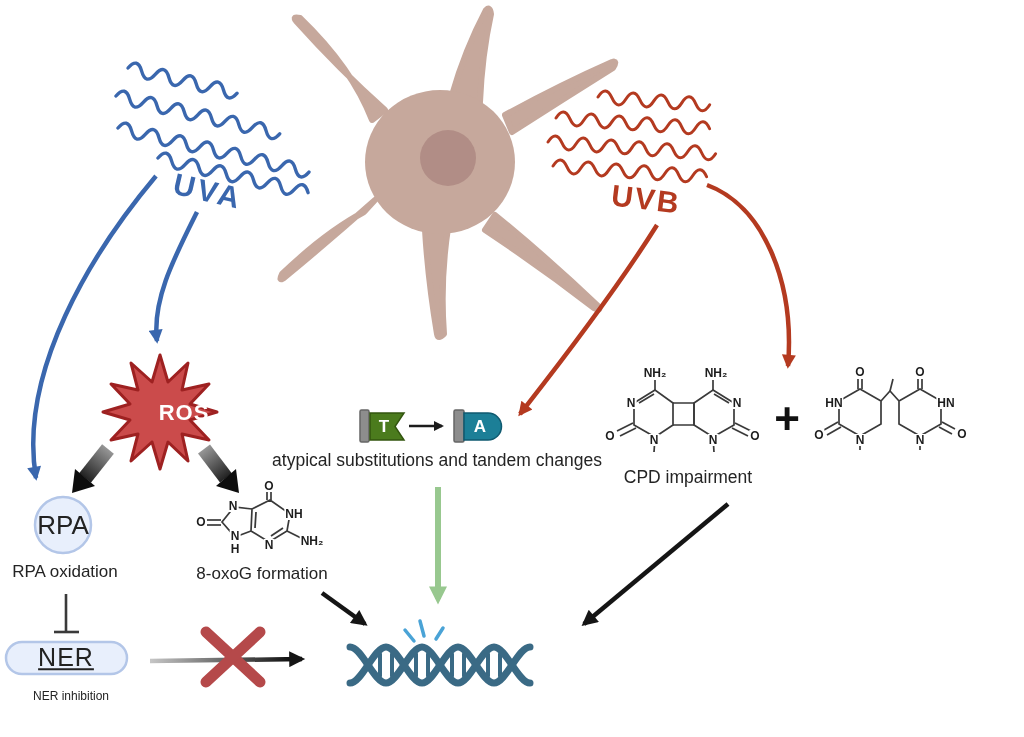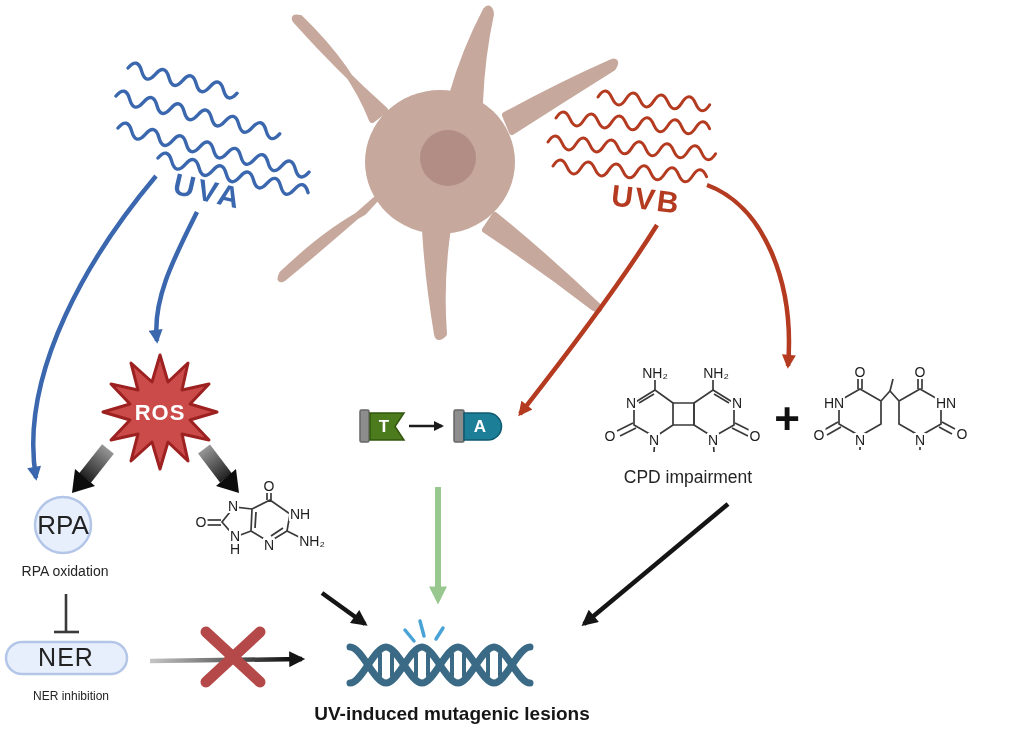--- a/index.html
+++ b/index.html
@@ -2,29 +2,29 @@
 <html><head>
 <meta charset="utf-8">
 <style>
   html,body{margin:0;padding:0;background:#fff;}
   #canvas{position:relative;width:1024px;height:737px;background:#fff;overflow:hidden;
           font-family:"Liberation Sans", sans-serif;}
   #gfx{position:absolute;left:0;top:0;}
   .lbl{position:absolute;transform:translate(-50%,-50%);white-space:nowrap;color:#242424;
        font-family:"Liberation Sans", sans-serif;line-height:1.1;}
   .atom{position:absolute;transform:translate(-50%,-50%);background:#fff;padding:0 1px;
-        font-size:14px;font-weight:400;color:#1d1d1d;white-space:nowrap;line-height:1;}
+        font-size:12px;font-weight:700;color:#1d1d1d;white-space:nowrap;line-height:1;}
   .uva{color:#3a67ae;font-size:30px;font-weight:700;letter-spacing:3px;
        transform:translate(-50%,-50%) rotate(13deg);}
   .uvb{color:#b43a20;font-size:30px;font-weight:700;letter-spacing:2px;
        transform:translate(-50%,-50%) rotate(7deg);}
-  .ros-t{color:#fff;font-size:22px;font-weight:800;letter-spacing:1px;}
+  .ros-t{color:#fff;font-size:22px;font-weight:800;letter-spacing:1px;margin-left:24px;}
   .node-t{font-size:26px;color:#222;}
-  .ner-t{font-size:25px;color:#222;letter-spacing:1px;}
-  .cap19{font-size:14px;}
+  .ner-t{font-size:25px;color:#222;letter-spacing:1px;text-decoration:underline;}
+  .cap19{font-size:17px;}
   .cap20{font-size:12px;}
   .cap17{font-size:17.5px;}
   .base-t{color:#fff;font-size:17px;font-weight:700;}
   .plus-t{font-size:44px;font-weight:900;color:#111;}
   .dna-t{font-size:19px;font-weight:700;color:#161616;}
 </style>
 </head>
 <body>
 
 <div id="canvas">
@@ -193,28 +193,29 @@
   </g>
 </svg>
 
 <div class="lbl uva" style="left:208px;top:191px">UVA</div>
 <div class="lbl uvb" style="left:646px;top:199px">UVB</div>
 <div class="lbl ros-t" style="left:160px;top:413px">ROS</div>
 <div class="lbl node-t" style="left:63px;top:525px">RPA</div>
 <div class="lbl cap19" style="left:65px;top:572px">RPA oxidation</div>
 <div class="lbl ner-t" style="left:66px;top:658px">NER</div>
 <div class="lbl cap20" style="left:71px;top:697px">NER inhibition</div>
+<div class="lbl cap19" style="left:262px;top:574px">8-oxoG formation</div>
+<div class="lbl cap17" style="left:437px;top:461px">atypical substitutions and tandem changes</div>
 <div class="lbl cap17" style="left:688px;top:478px">CPD impairment</div>
 <div class="lbl plus-t" style="left:787px;top:419px">+</div>
-<div class="lbl dna-t" style="left:452px;top:714px">UV-induced mutagenic lesions</div>
 <div class="lbl base-t" style="left:384px;top:427px">T</div>
 <div class="lbl base-t" style="left:480px;top:427px">A</div>
 
 <span class="atom" style="left:269px;top:486px">O</span>
-<span class="atom" style="left:300px;top:514px">NH</span>
+<span class="atom" style="left:294px;top:514px">NH</span>
 <span class="atom" style="left:312px;top:541px">NH₂</span>
 <span class="atom" style="left:269px;top:545px">N</span>
 <span class="atom" style="left:233px;top:506px">N</span>
 <span class="atom" style="left:235px;top:536px">N</span>
 <span class="atom" style="left:235px;top:549px">H</span>
 <span class="atom" style="left:201px;top:522px">O</span>
 
 <span class="atom" style="left:655px;top:373px">NH₂</span>
 <span class="atom" style="left:716px;top:373px">NH₂</span>
 <span class="atom" style="left:631px;top:403px">N</span>

